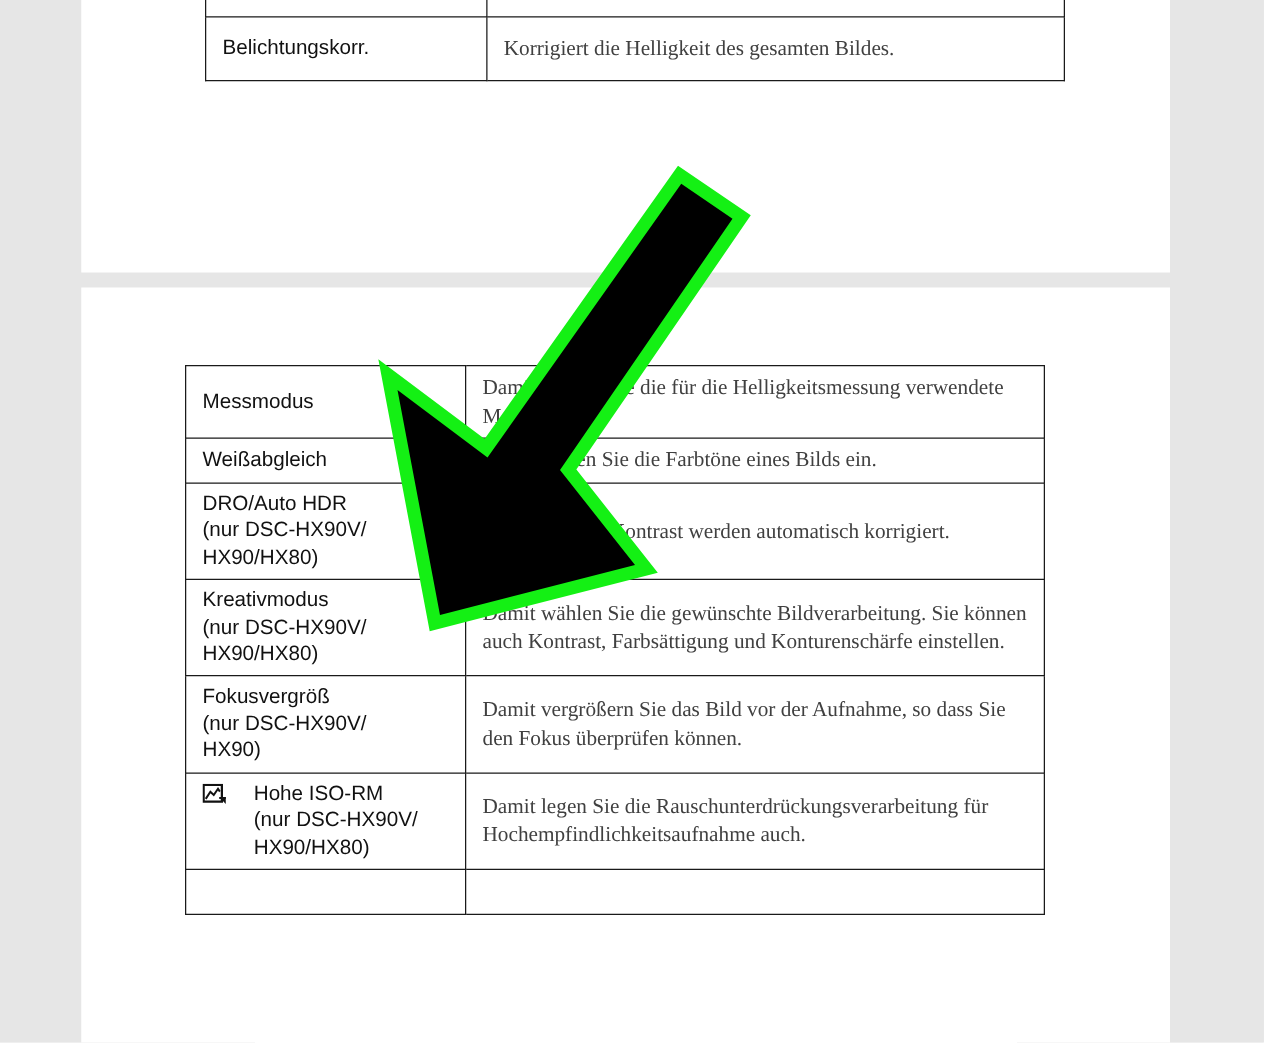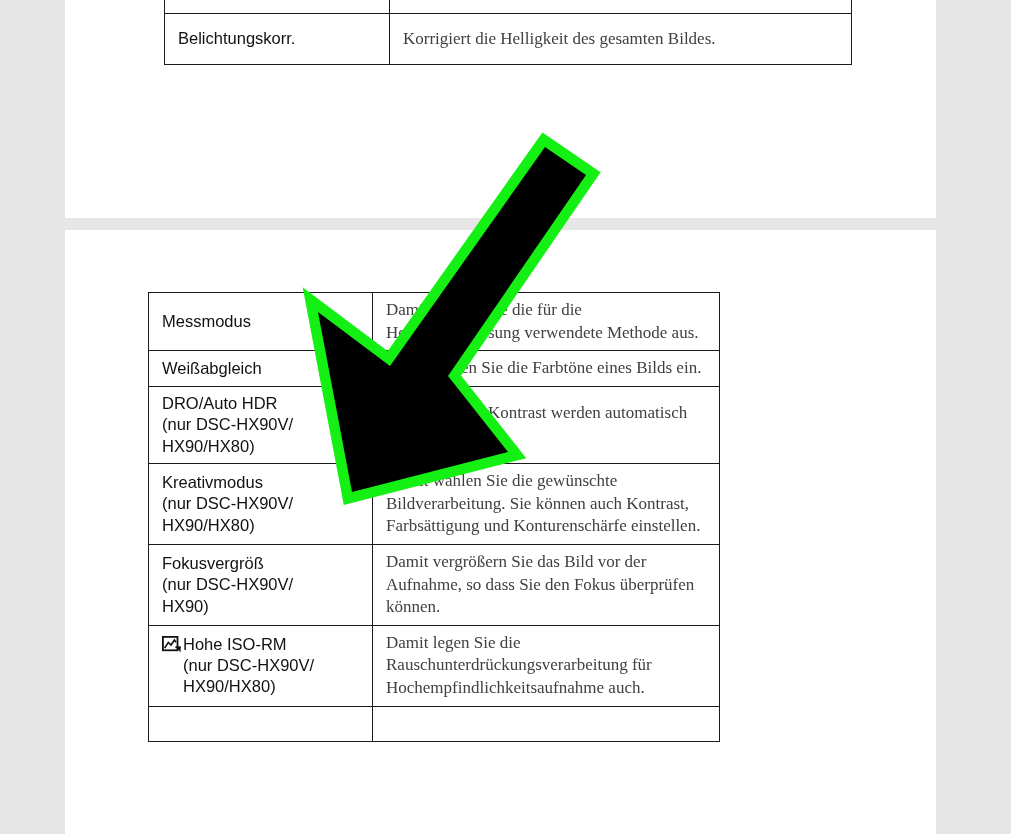--- a/index.html
+++ b/index.html
@@ -74,28 +74,28 @@
     top: 172px;
     width: 688px;
   }
   #table-top td { height: 38px; }
   #table-top .col-term { width: 225px; }
 
   
   #table-bottom {
     left: 83px;
     top: 62px;
-    width: 572px;
+    width: 688px;
   }
   #table-bottom .col-term { width: 224px; }
 
   .term-with-icon {
     display: flex;
     align-items: flex-start;
-    gap: 2px;
+    gap: 22px;
   }
   .term-lines { display: block; }
   .term-lines span { display: block; white-space: nowrap; }
 
   
   .icon-photo {
     display: inline-block;
     width: 19px;
     height: 17px;
     flex: 0 0 auto;

